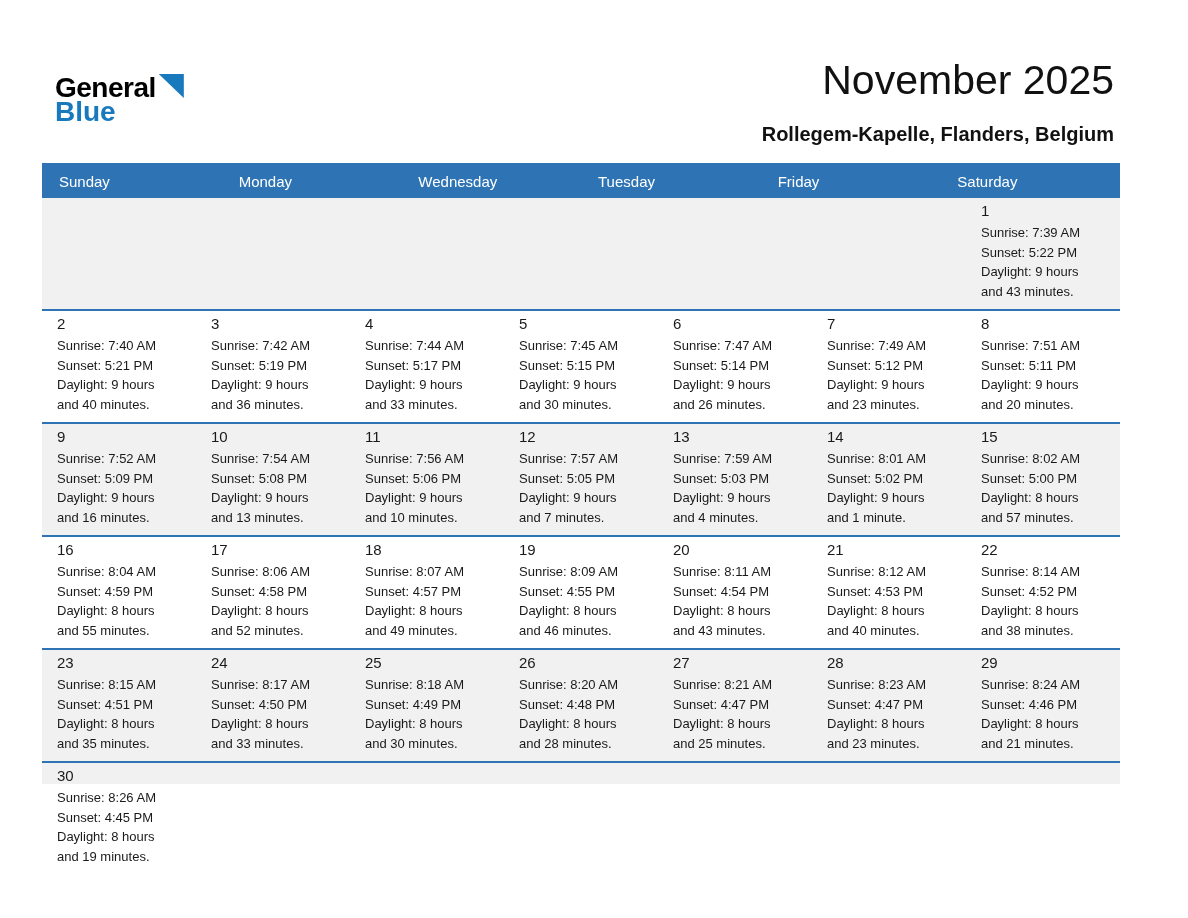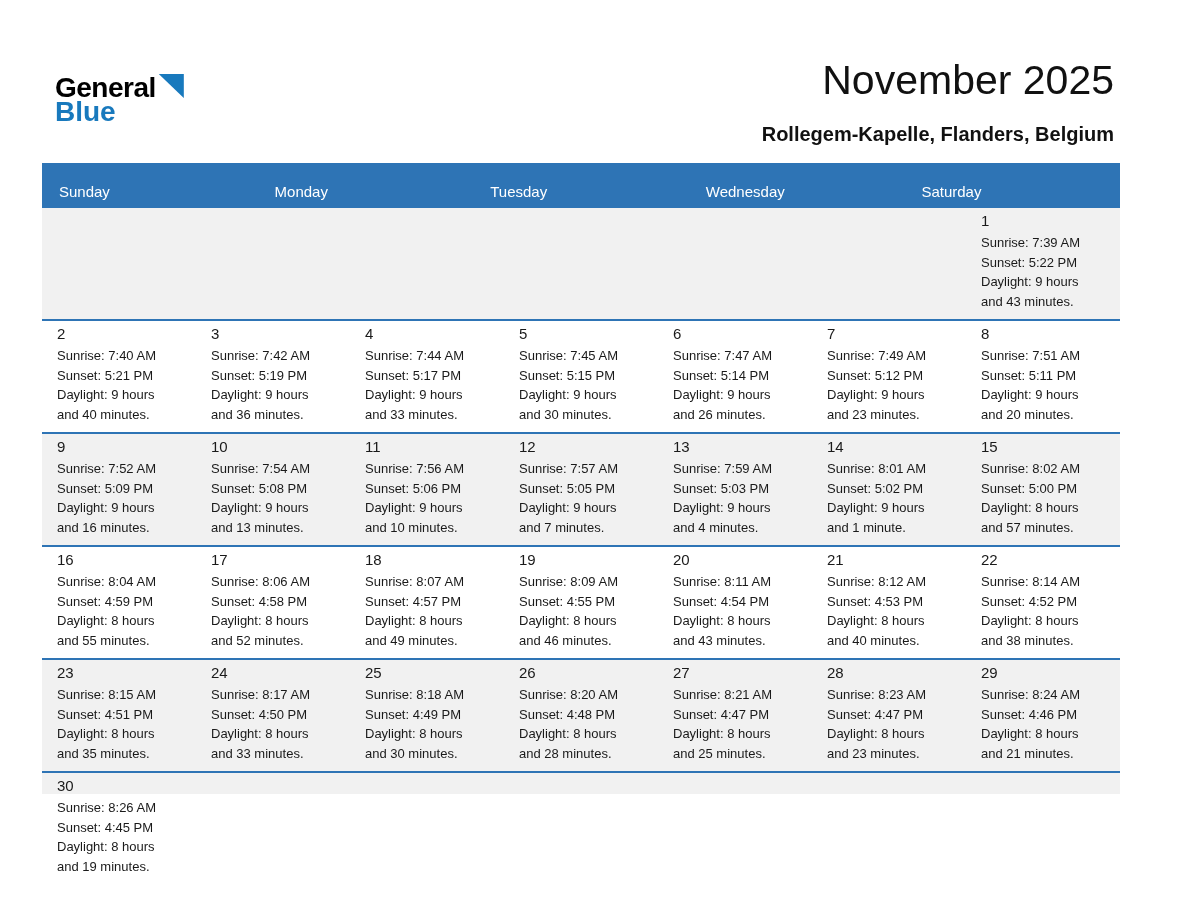--- a/index.html
+++ b/index.html
@@ -18,21 +18,21 @@
   .logo{padding-top:16px;}
   .logo-row{display:flex;align-items:flex-start;}
   .logo-general{font-size:28px;font-weight:600;color:#000;letter-spacing:-0.5px;line-height:1;}
   .logo-triangle{width:25px;height:24px;background:var(--logo-blue);clip-path:polygon(0 0,100% 0,100% 100%);margin-left:3px;}
   .logo-blue{display:block;font-size:28px;font-weight:700;color:var(--logo-blue);line-height:1;margin-top:-4px;}
   .titles{text-align:right;}
   .page-title{font-size:41px;font-weight:400;color:#111;line-height:1.1;}
   .page-subtitle{font-size:20px;font-weight:700;color:#111;margin-top:20px;}
   .calendar{margin:17px 52px 0 42px;}
   .weekday-row{display:flex;background:var(--header-blue);}
-  .weekday-cell{flex:1 0 0;color:#fff;font-size:15px;padding:20px 4px 8px 17px;}
+  .weekday-cell{flex:1 0 0;color:#fff;font-size:15px;padding:10px 4px 8px 17px;}
   .week-row{display:flex;min-height:108px;background:#fff;}
   .week-row.bordered{border-top:2px solid var(--header-blue);}
   .week-row.shade-full{background:var(--row-shade);}
   .week-row.shade-strip{background:linear-gradient(to bottom,var(--row-shade) 0,var(--row-shade) 21px,#fff 21px);}
   .day-cell{flex:1 0 0;padding:2px 6px 8px 15px;}
   .day-number{font-size:15px;line-height:21px;margin-bottom:2px;}
   .day-line{font-size:13px;line-height:19.5px;}
 </style>
 </head>
 <body>
@@ -49,22 +49,23 @@
     <div class="titles">
       <div class="page-title">November 2025</div>
       <div class="page-subtitle">Rollegem-Kapelle, Flanders, Belgium</div>
     </div>
   </div>
 
   <div class="calendar">
     <div class="weekday-row" id="weekday-row">
         <div class="weekday-cell">Sunday</div>
         <div class="weekday-cell">Monday</div>
+        <div class="weekday-cell">Wednesday</div>
         <div class="weekday-cell">Tuesday</div>
-        <div class="weekday-cell">Wednesday</div>
+        <div class="weekday-cell">Friday</div>
         <div class="weekday-cell">Saturday</div>
       </div>
     <div id="weeks">
         <div class="week-row shade-full">
           <div class="day-cell"></div>
           <div class="day-cell"></div>
           <div class="day-cell"></div>
           <div class="day-cell"></div>
           <div class="day-cell"></div>
           <div class="day-cell"></div>

